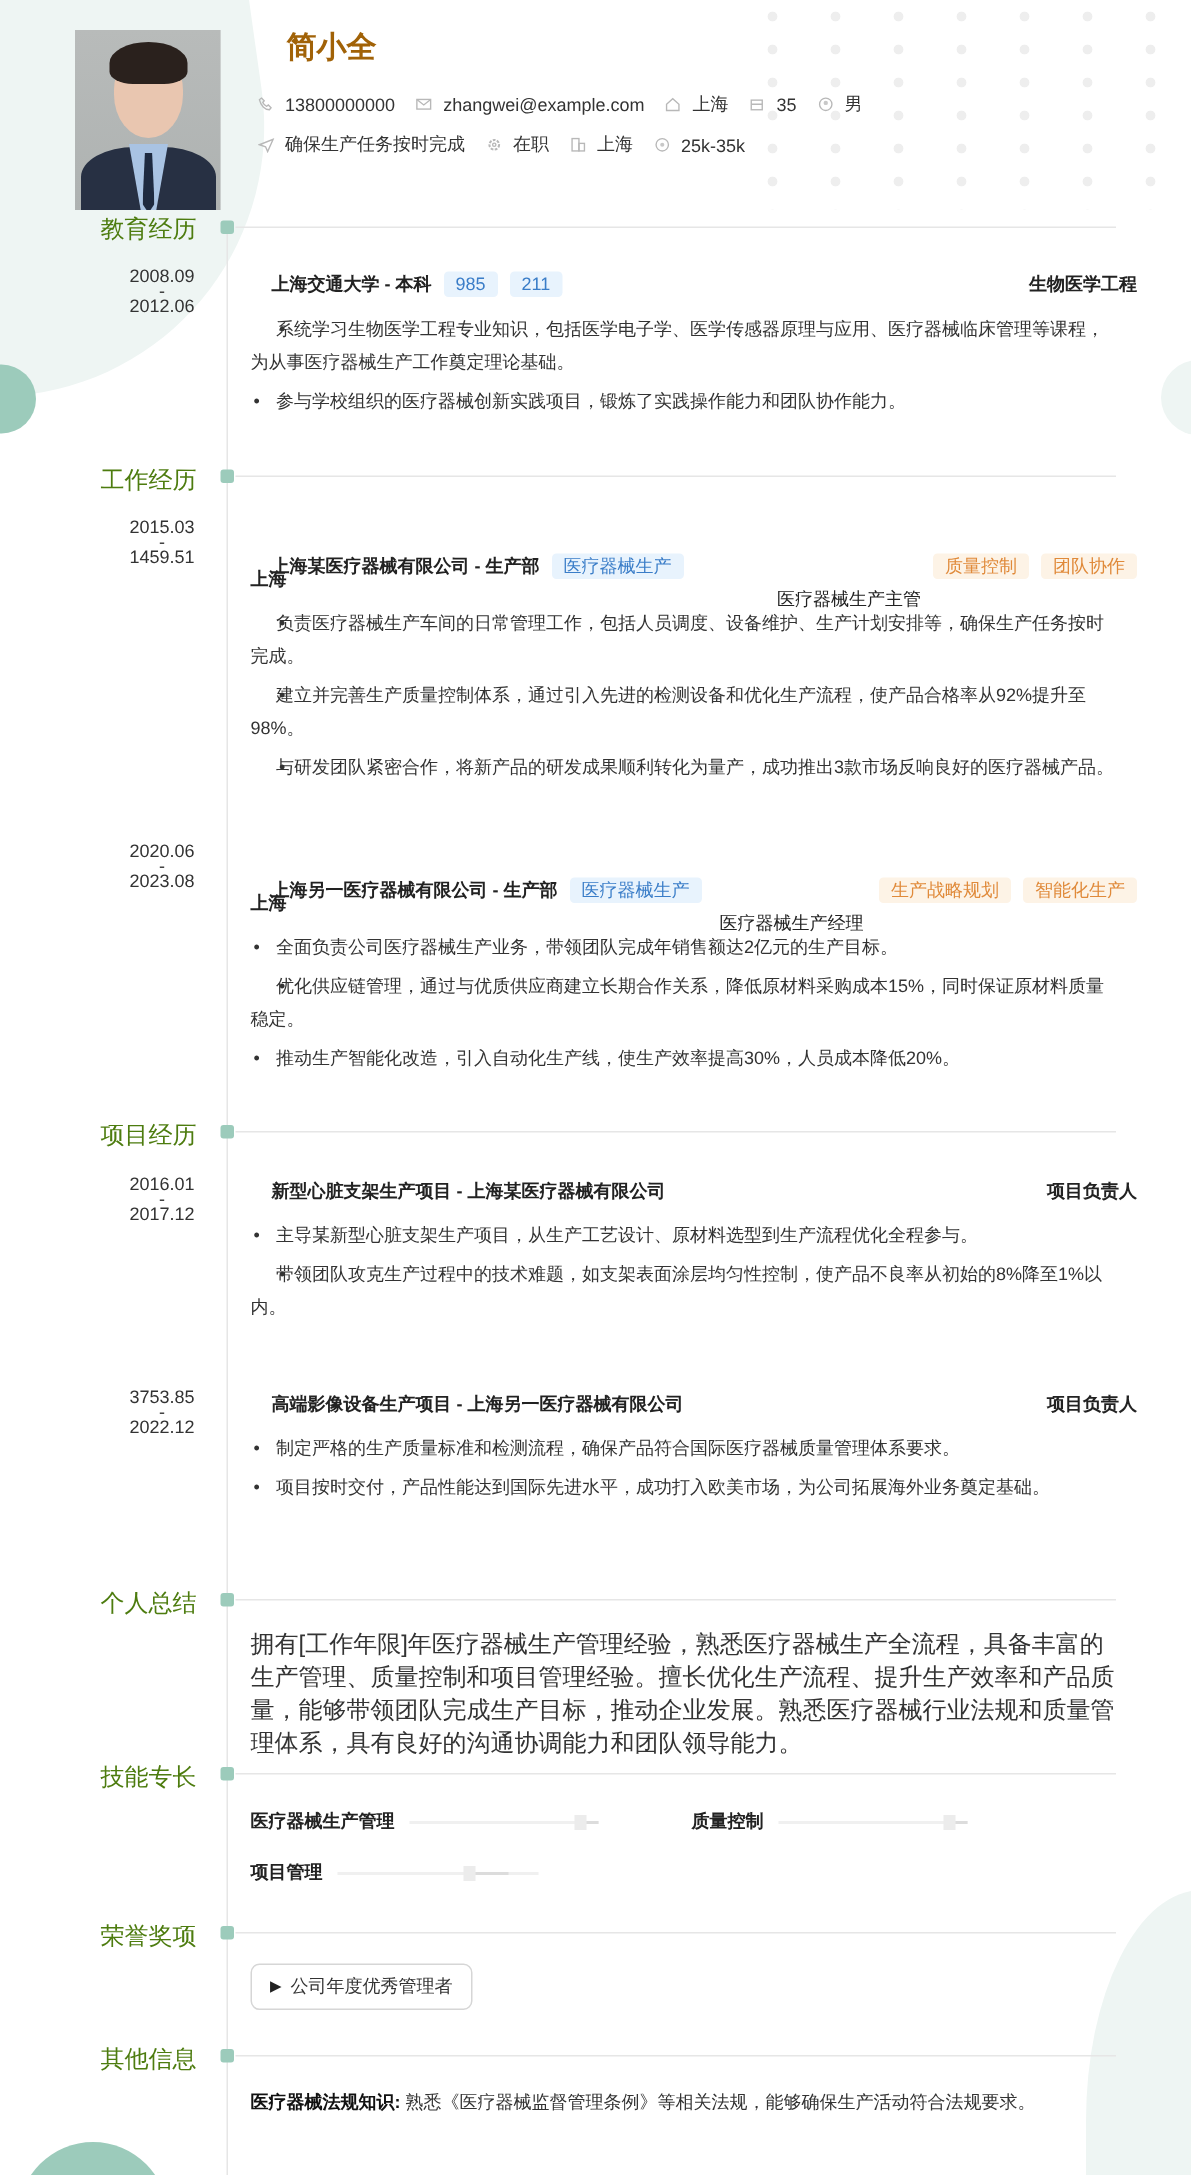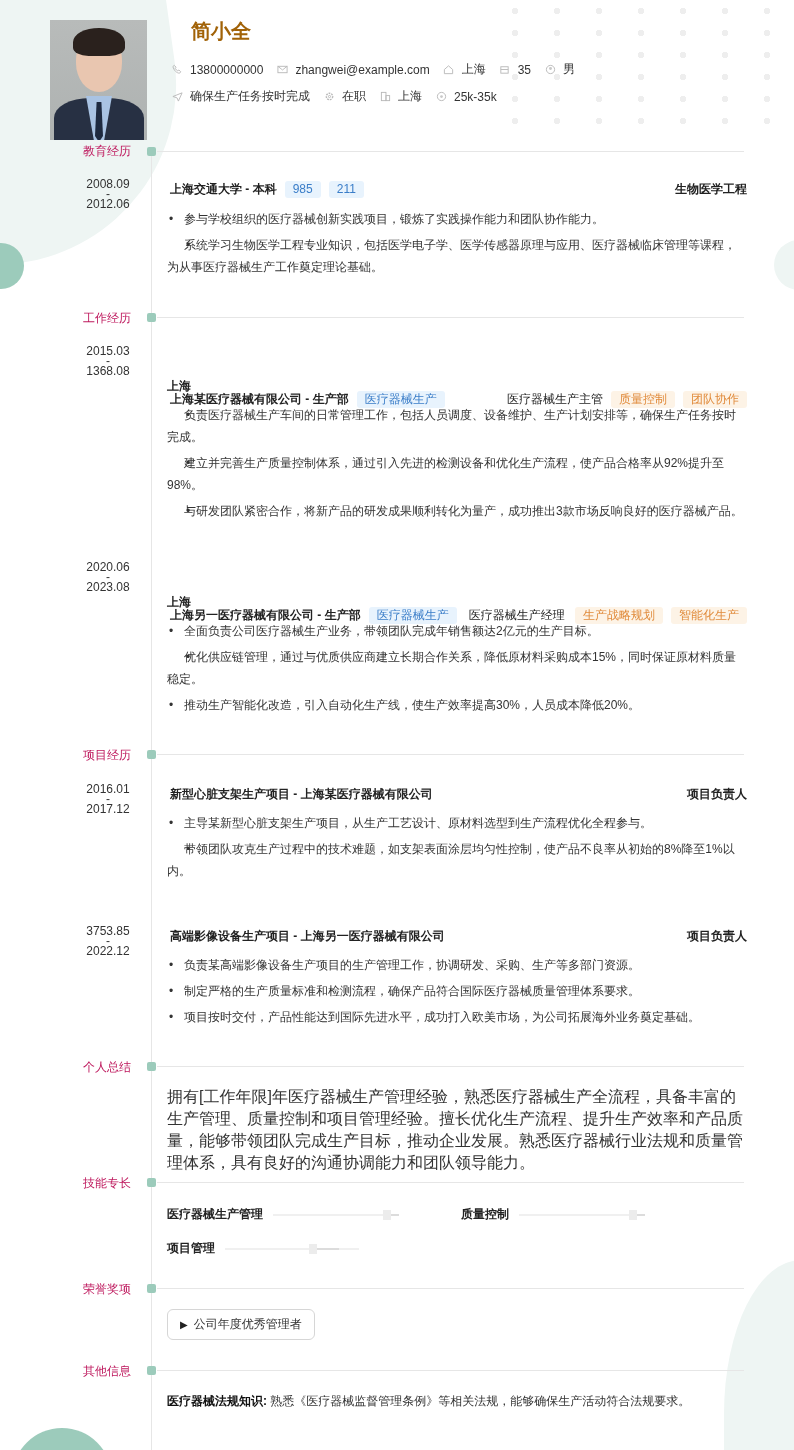--- a/index.html
+++ b/index.html
@@ -29,28 +29,28 @@
   .name { position: absolute; left: 171px; top: 18px; font-size: 20px; font-weight: bold; color: #a16207; margin-left: 20px; }
   .info-row { position: absolute; left: 171px; display: flex; align-items: center; gap: 0; font-size: 12px; color: #333; }
   .info-row.r1 { top: 61px; }
   .info-row.r2 { top: 88px; }
   .info-item { display: flex; align-items: center; margin-right: 13px; white-space: nowrap; }
   .info-icon { display: inline-flex; width: 12px; height: 12px; margin-right: 7px; color: #b5b5b5; font-size: 10px; align-items: center; justify-content: center; }
   .info-icon svg { width: 11px; height: 11px; }
 
   
   .timeline { position: absolute; left: 151px; top: 150px; width: 1px; height: 1300px; background: #e6e6e6; }
-  .section-title { position: absolute; left: 0; width: 131px; text-align: right; font-size: 12px; color: #be185d; }
+  .section-title { position: absolute; left: 0; width: 131px; text-align: right; font-size: 16px; color: #4d7c0f; }
   .section-dot { position: absolute; left: 147px; width: 9px; height: 9px; border-radius: 2px; background: #9ccbbb; }
   .section-rule { position: absolute; left: 157px; width: 587px; height: 1px; background: #e6e6e6; }
 
   .date { position: absolute; left: 60px; width: 96px; text-align: center; font-size: 12px; color: #333; line-height: 12px; }
   .date .sep { display: block; line-height: 8px; }
 
-  .entry-head { position: absolute; left: 170px; width: 577px; display: flex; align-items: flex-end; font-size: 12px; font-weight: bold; color: #222; }
+  .entry-head { position: absolute; left: 181px; width: 577px; display: flex; align-items: center; font-size: 12px; font-weight: bold; color: #222; }
   .entry-head .spacer { flex: 1; }
   .tag { display: inline-block; font-weight: normal; font-size: 12px; padding: 1px 8px; border-radius: 3px; margin-left: 8px; line-height: 15px; }
   .tag.blue { background: #e8f3fd; color: #3a7dc8; }
   .tag.orange { background: #fdf3e6; color: #e08a3a; }
   .role { font-weight: normal; margin-left: 12px; margin-top: 44px; }
   .loc { position: absolute; left: 167px; font-weight: bold; font-size: 12px; color: #222; }
 
   .bullets { position: absolute; left: 167px; width: 577px; font-size: 12px; color: #333; line-height: 22px; }
   .bullet { position: relative; padding-left: 17px; margin-bottom: 4px; }
   .bullet::before { content: "•"; position: absolute; left: 2px; top: 0; color: #333; }
@@ -184,30 +184,30 @@
   <span>2008.09</span><span class="sep">-</span><span>2012.06</span>
 </div>
 <div class="entry-head" style="top:181px">
   <span>上海交通大学 - 本科</span>
   <span class="tag blue">985</span>
   <span class="tag blue">211</span>
   <span class="spacer"></span>
   <span>生物医学工程</span>
 </div>
 <div class="bullets" style="top:208px">
+  <div class="bullet wrap">系统学习生物医学工程专业知识，包括医学电子学、医学传感器原理与应用、医疗器械临床管理等课程，为从事医疗器械生产工作奠定理论基础。</div>
   <div class="bullet">参与学校组织的医疗器械创新实践项目，锻炼了实践操作能力和团队协作能力。</div>
-  <div class="bullet wrap">系统学习生物医学工程专业知识，包括医学电子学、医学传感器原理与应用、医疗器械临床管理等课程，为从事医疗器械生产工作奠定理论基础。</div>
 </div>
 
 <div class="section-title" style="top:310px">工作经历</div>
 <div class="section-dot" style="top:313px"></div>
 <div class="section-rule" style="top:317px"></div>
 
 <div class="date" style="top:345px">
-  <span>2015.03</span><span class="sep">-</span><span>1368.08</span>
+  <span>2015.03</span><span class="sep">-</span><span>1459.51</span>
 </div>
 <div class="entry-head" style="top:347px">
   <span>上海某医疗器械有限公司 - 生产部</span>
   <span class="tag blue">医疗器械生产</span>
   <span class="spacer"></span>
   <span class="role">医疗器械生产主管</span>
   <span class="tag orange">质量控制</span>
   <span class="tag orange">团队协作</span>
 </div>
 <div class="loc" style="top:378px">上海</div>
@@ -254,21 +254,20 @@
 
 <div class="date" style="top:925px">
   <span>3753.85</span><span class="sep">-</span><span>2022.12</span>
 </div>
 <div class="entry-head" style="top:928px">
   <span>高端影像设备生产项目 - 上海另一医疗器械有限公司</span>
   <span class="spacer"></span>
   <span>项目负责人</span>
 </div>
 <div class="bullets" style="top:954px">
-  <div class="bullet">负责某高端影像设备生产项目的生产管理工作，协调研发、采购、生产等多部门资源。</div>
   <div class="bullet">制定严格的生产质量标准和检测流程，确保产品符合国际医疗器械质量管理体系要求。</div>
   <div class="bullet">项目按时交付，产品性能达到国际先进水平，成功打入欧美市场，为公司拓展海外业务奠定基础。</div>
 </div>
 
 <div class="section-title" style="top:1059px">个人总结</div>
 <div class="section-dot" style="top:1062px"></div>
 <div class="section-rule" style="top:1066px"></div>
 <div class="summary" style="top:1086px">拥有[工作年限]年医疗器械生产管理经验，熟悉医疗器械生产全流程，具备丰富的生产管理、质量控制和项目管理经验。擅长优化生产流程、提升生产效率和产品质量，能够带领团队完成生产目标，推动企业发展。熟悉医疗器械行业法规和质量管理体系，具有良好的沟通协调能力和团队领导能力。</div>
 
 <div class="section-title" style="top:1175px">技能专长</div>

